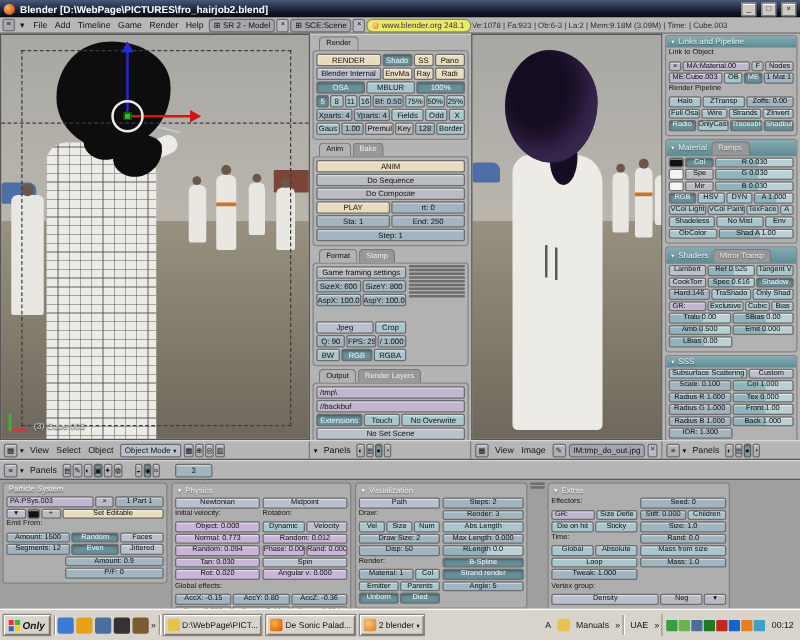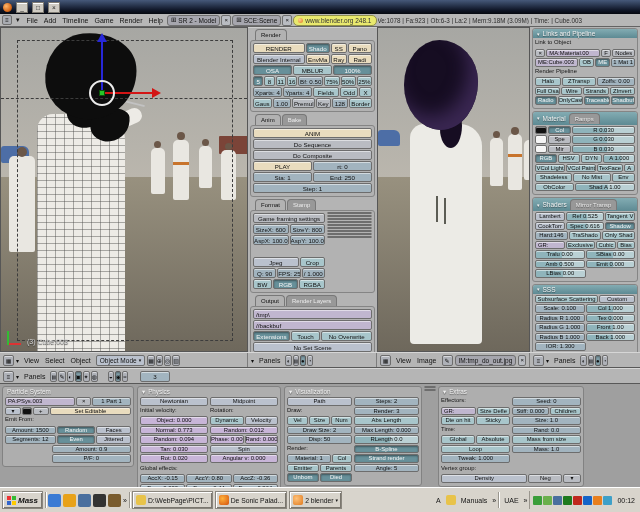--- a/index.html
+++ b/index.html
@@ -116,20 +116,21 @@
 .tray i{width:9px;height:9px;border-radius:1px;display:block}
 .clock{font-size:7px;padding:0 3px}
 </style>
 </head>
 <body>
 
 <div id="root">
 
   <div class="titlebar">
     <span class="appicon"></span>
+    <span class="t">Blender [D:\WebPage\PICTURES\fro_hairjob2.blend]</span>
     <span class="winbtn">_</span>
     <span class="winbtn">□</span>
     <span class="winbtn">×</span>
   </div>
 
   <div class="menubar">
     <span class="mb-ic">≡</span>
     <span class="menu">▾</span>
     <span style="display:flex">
         <div class="menu">File</div>
@@ -862,21 +863,21 @@
   </div>
 
   <div class="taskbar">
     <div class="startbtn">
       <span class="flag">
           <i style="background:#e33"></i>
           <i style="background:#3b3"></i>
           <i style="background:#36c"></i>
           <i style="background:#fc0"></i>
         </span>
-      <span>Mass</span>
+      <span>Only</span>
     </div>
     <span class="sep"></span>
     <span class="ql" style="background:#3b7bd4"></span>
     <span class="ql" style="background:#e8a21a"></span>
     <span class="ql" style="background:#4a6f9e"></span>
     <span class="ql" style="background:#333"></span>
     <span class="ql" style="background:#7a5c2e"></span>
     <span style="font-size:7px">»</span>
     <span class="sep"></span>
     <div class="task">

